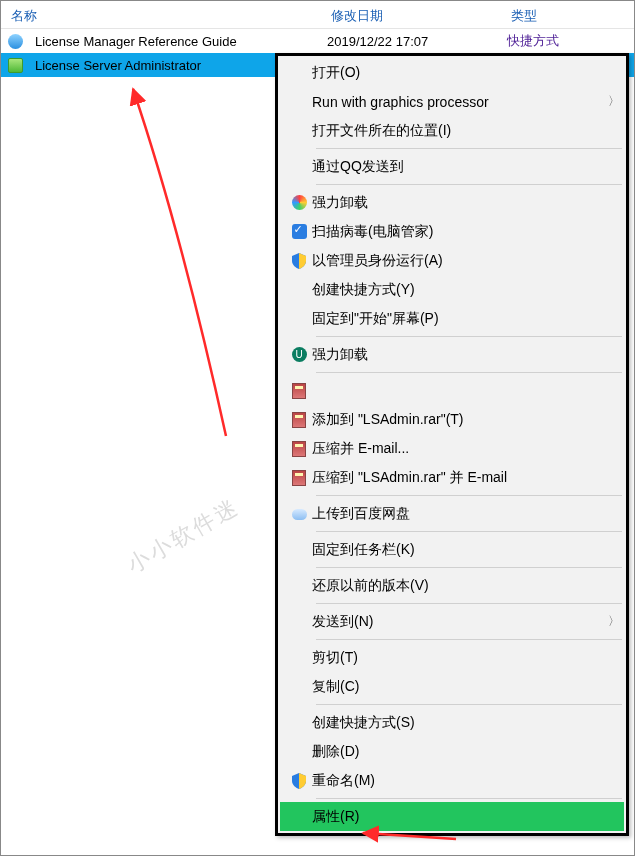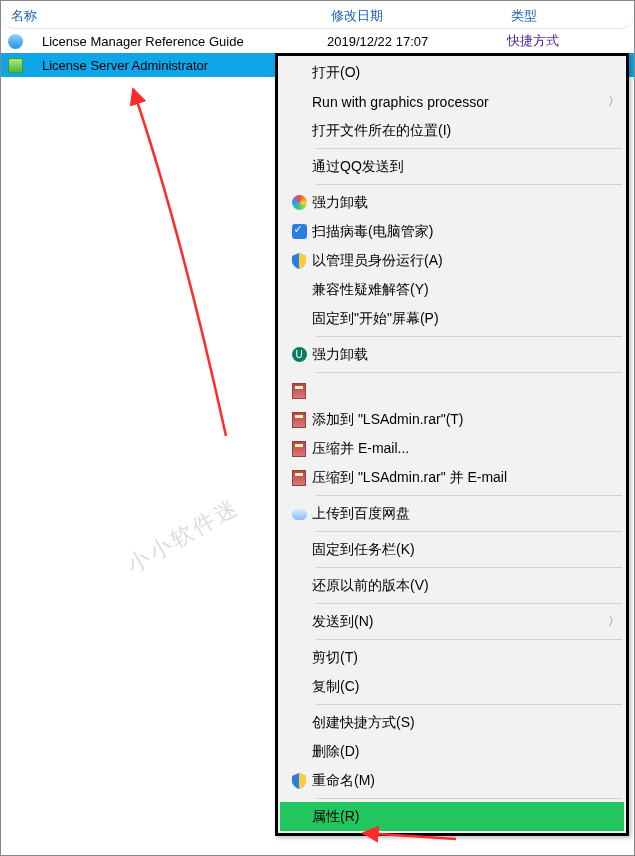--- a/index.html
+++ b/index.html
@@ -13,36 +13,35 @@
   }
 
   
   .headers {
     display: flex;
     height: 28px;
     border-bottom: 1px solid #e5e5e5;
     color: #1a5fb4;
     font-size: 13px;
     padding-top: 6px;
-    border-radius: 14px;
   }
   .headers > div { padding-left: 10px; }
   .col-name { width: 320px; }
   .col-date { width: 180px; }
   .col-type { flex: 1; }
 
   
   .row {
     display: flex;
     align-items: center;
     height: 24px;
     padding-left: 6px;
   }
   .row.selected { background: #0ea5e9; }
-  .row .cell-name { width: 314px; display: flex; align-items: center; gap: 19px; }
+  .row .cell-name { width: 314px; display: flex; align-items: center; gap: 12px; }
   .row .cell-date { width: 180px; color: #000000; padding-left: 6px; }
   .row .cell-type { color: #4c1d95; padding-left: 6px; }
 
   .file-icon {
     width: 16px; height: 16px; display: inline-flex;
     align-items: center; justify-content: center;
     font-size: 12px;
   }
 
   
@@ -188,21 +187,21 @@
     <span class="menu-icon">
       <svg class="ic-shield" viewBox="0 0 14 16">
           <path d="M7 0 L14 3 V8 C14 12 10 15 7 16 C4 15 0 12 0 8 V3 Z" fill="#2a7de1"></path>
           <path d="M7 0 L14 3 V8 C14 12 10 15 7 16 Z" fill="#ffcc33"></path>
         </svg>
     </span>
     <span class="menu-label">以管理员身份运行(A)</span>
   </div>
   <div class="menu-item">
     <span class="menu-icon"></span>
-    <span class="menu-label">兼容性疑难解答(Y)</span>
+    <span class="menu-label">创建快捷方式(Y)</span>
   </div>
   <div class="menu-item">
     <span class="menu-icon"></span>
     <span class="menu-label">固定到"开始"屏幕(P)</span>
   </div>
 
   <div class="menu-sep"></div>
 
   <div class="menu-item">
     <span class="menu-icon">

